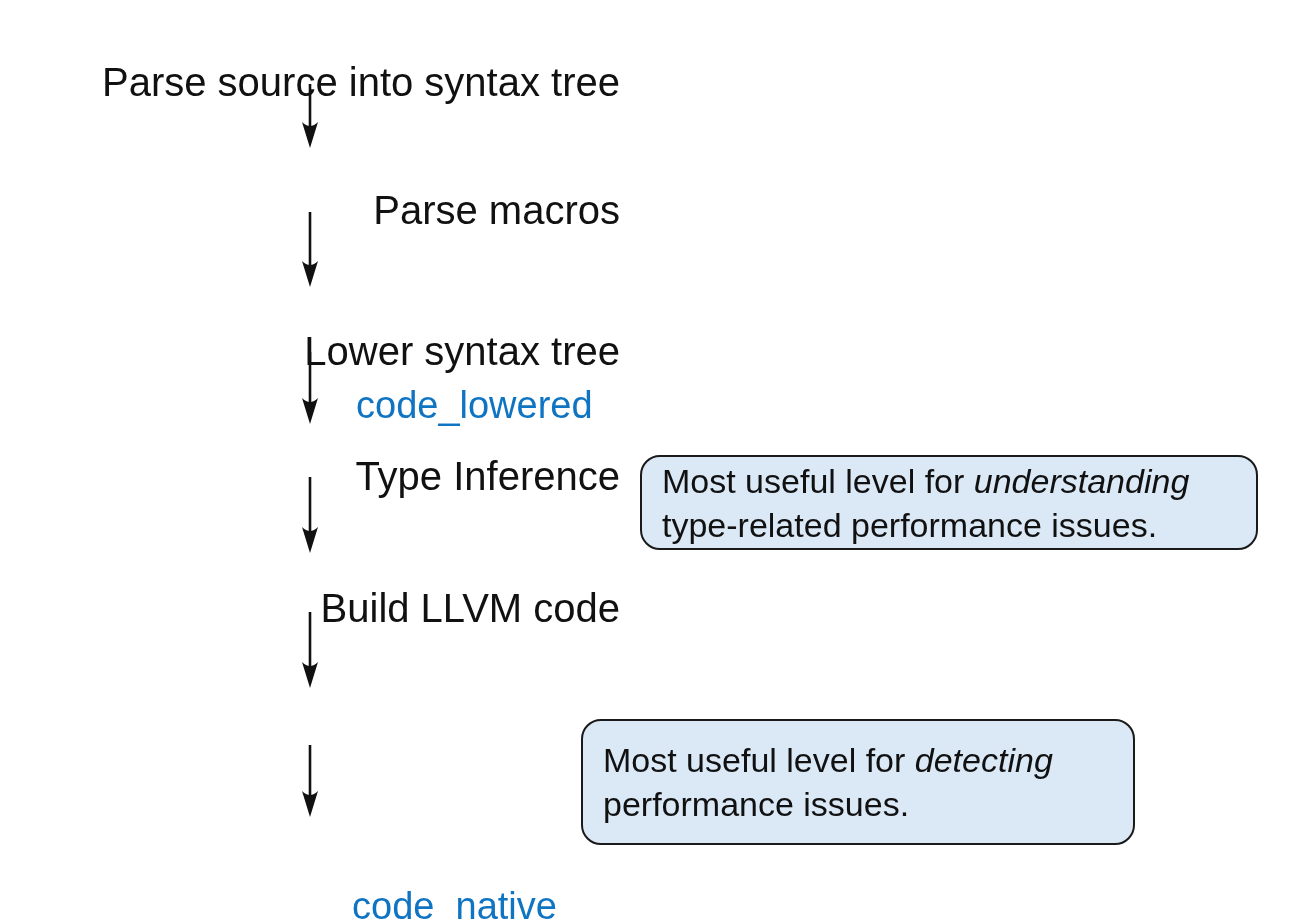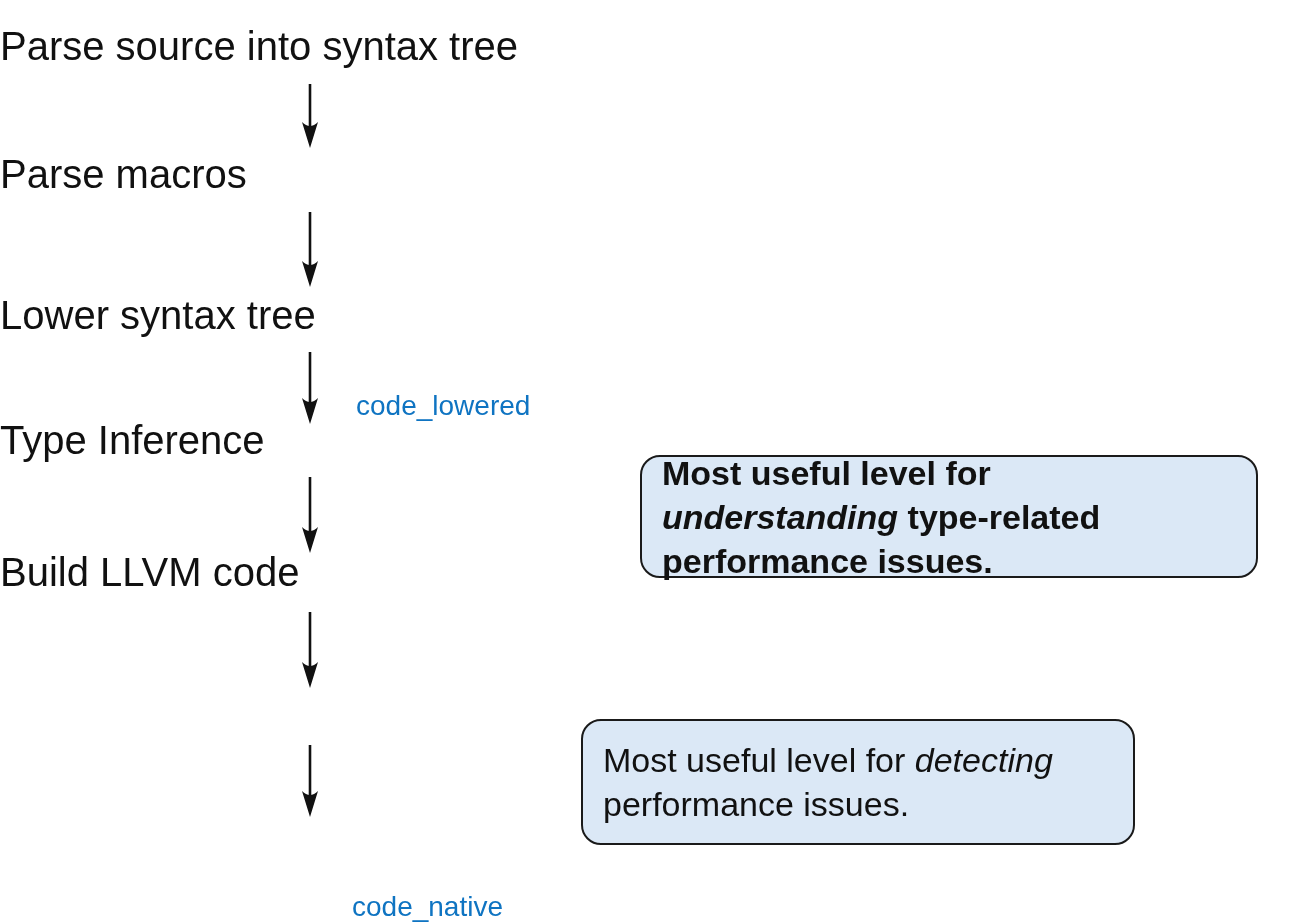--- a/index.html
+++ b/index.html
@@ -13,42 +13,43 @@
     height: 924px;
     background: #ffffff;
     font-family: "Liberation Sans", sans-serif;
     color: var(--text-color, #111111);
     overflow: hidden;
   }
   .stage {
     position: absolute;
     left: 0;
     width: 620px;
-    text-align: left;
+    text-align: right;
     font-size: 40px;
     line-height: 48px;
     white-space: nowrap;
     color: var(--text-color, #111111);
+    margin-top: 36px;
   }
   .arrow {
     position: absolute;
     left: 298px;
     width: 24px;
     display: block;
   }
   .arrow line {
     stroke: var(--arrow-color, #111111);
     stroke-width: 2.6;
   }
   .arrow path {
     fill: var(--arrow-color, #111111);
   }
   .code-label {
     position: absolute;
-    font-size: 28px;
+    font-size: 38px;
     line-height: 43px;
     white-space: nowrap;
     color: var(--code-color, #0f74c2);
   }
   .callout {
     position: absolute;
     box-sizing: border-box;
     background: var(--callout-fill, #dbe8f6);
     border: 2px solid var(--callout-border, #1a1a1a);
     border-radius: 20px;
@@ -59,22 +60,21 @@
     line-height: 44px;
     color: var(--text-color, #111111);
   }
   .callout .it {
     font-style: italic;
   }
   .callout-1 {
     left: 640px;
     top: 455px;
     width: 618px;
-    height: 123px;
-    font-weight: bold;
+    height: 95px;
   }
   .callout-2 {
     left: 581px;
     top: 719px;
     width: 554px;
     height: 126px;
   }
 </style>
 </head>
 <body>

